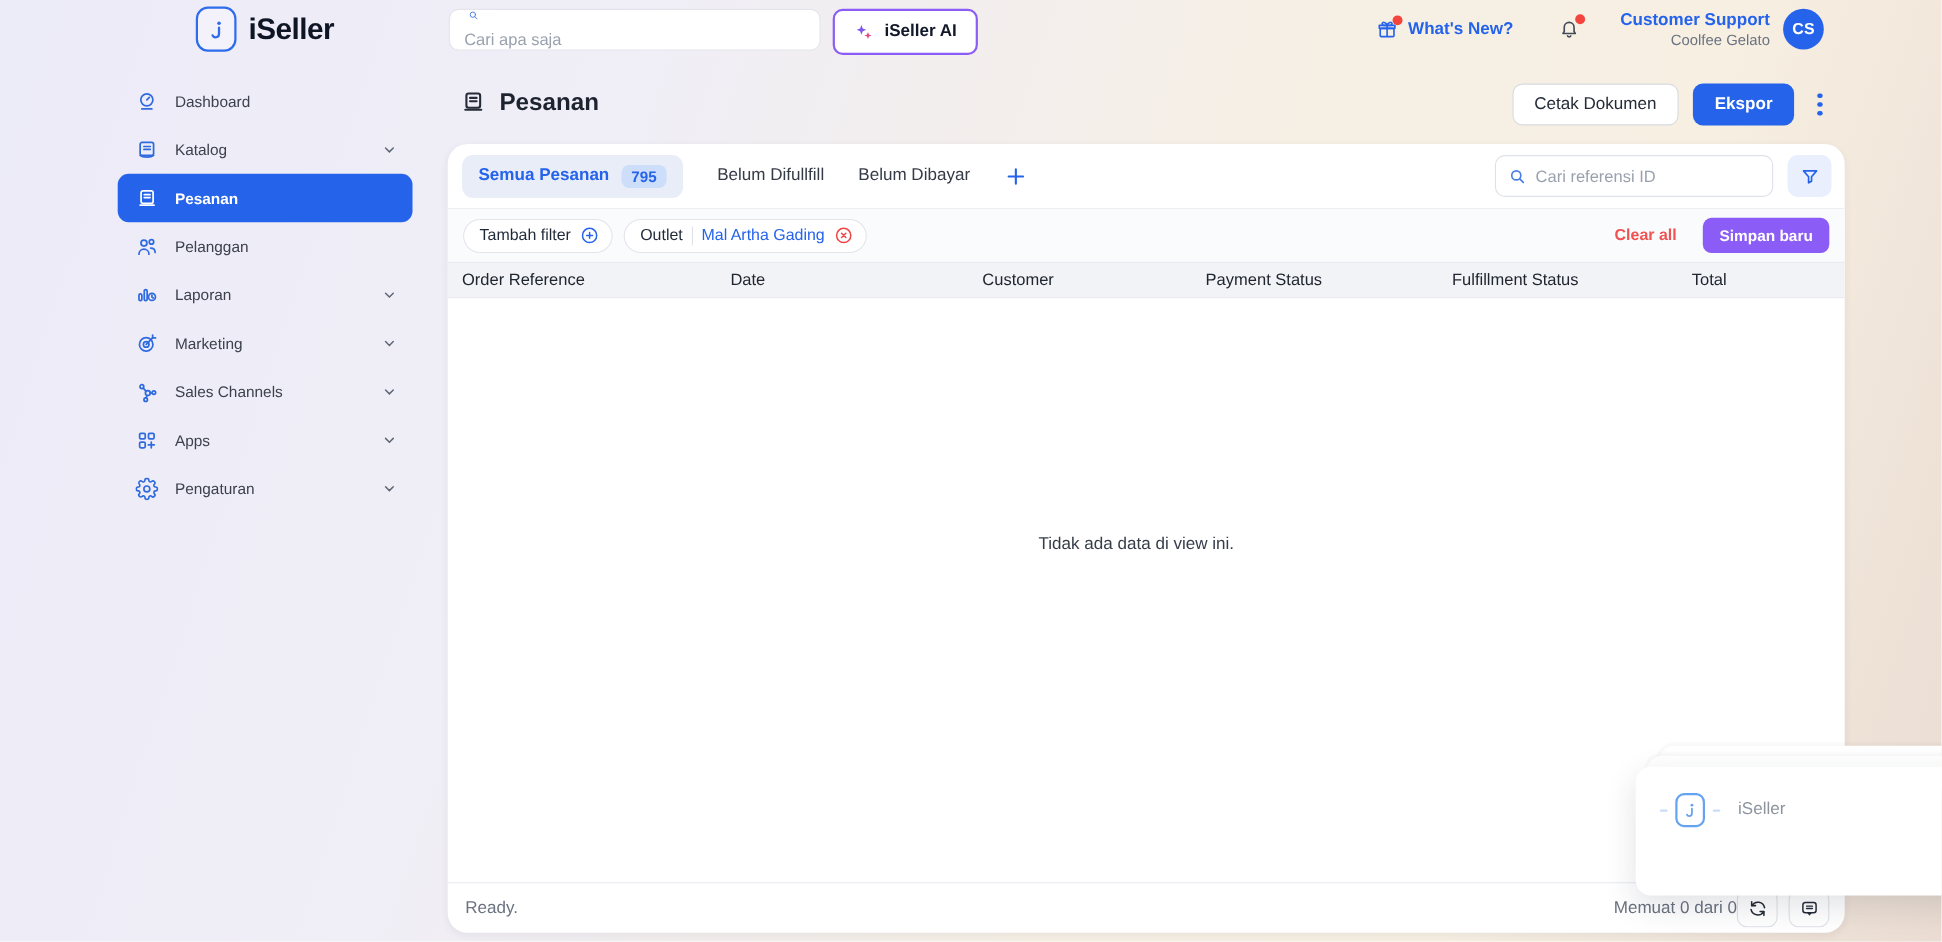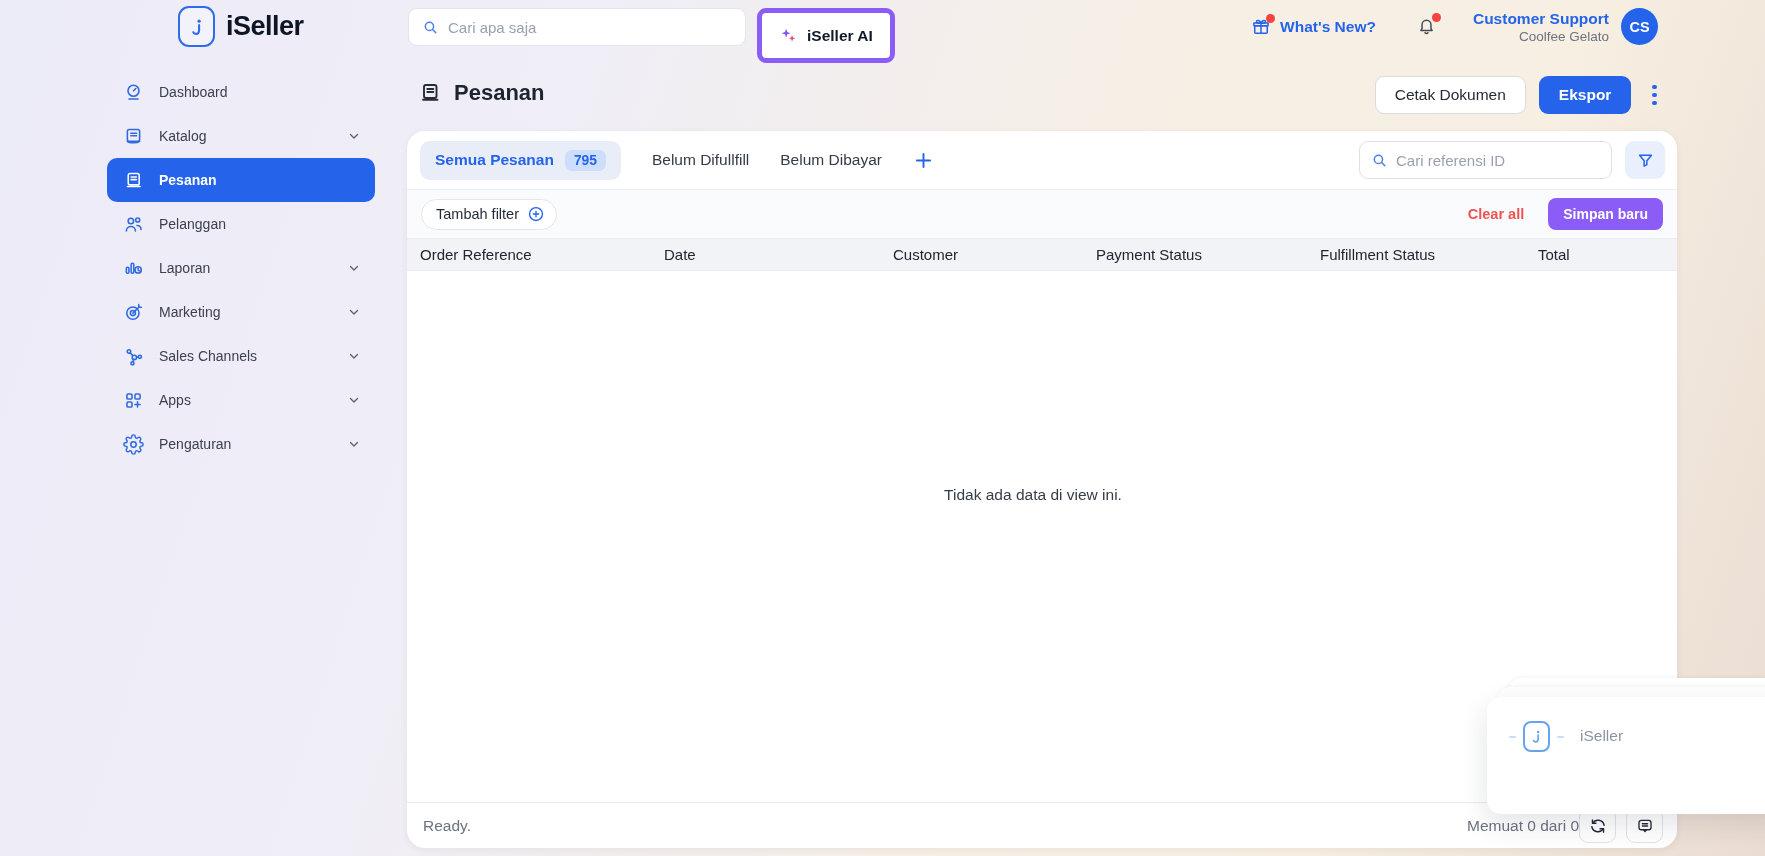--- a/index.html
+++ b/index.html
@@ -9,24 +9,24 @@
     background:linear-gradient(108deg,#ecebf8 0%,#f0eef6 30%,#f6efe4 60%,#f7efe2 78%,#eadcd2 100%);
     position:relative; color:#1f2937;
   }
   svg { display:block; }
 
   
   .header { position:absolute; top:0; left:0; right:0; height:53px; }
   .brand { position:absolute; left:178px; top:6px; display:flex; align-items:center; gap:11px; }
   .logo-box { width:37px; height:41px; border:2.6px solid #2d6ceb; border-radius:11px; display:flex; align-items:center; justify-content:center; color:#2d6ceb; background:rgba(255,255,255,.35); }
   .brand-name { font-size:27px; font-weight:700; color:#0e1524; letter-spacing:-.5px; }
-  .hsearch { position:absolute; left:408px; top:8px; width:338px; height:38px; background:#fff; border:1px solid #e4e5ec; border-radius:9px; display:flex; align-items:center; padding:0 13px; gap:9px; }
+  .hsearch { position:absolute; left:408px; top:8px; width:338px; height:38px; background:#fff; border:1px solid #e4e5ec; border-radius:9px; display:flex; padding:0 13px; gap:9px;flex-direction:column; }
   .hsearch input, .csearch input { border:none; outline:none; flex:1; font-size:15px; font-family:inherit; color:#374151; background:transparent; }
   .hsearch input::placeholder, .csearch input::placeholder { color:#9aa1ae; }
-  .ai-btn { position:absolute; left:757px; top:8px; height:55px; padding:0 17px; background:#fff; border:5px solid #8b5cf6; border-radius:9px; display:flex; align-items:center; gap:9px; font-size:15.5px; font-weight:600; color:#111827; cursor:pointer; }
+  .ai-btn { position:absolute; left:757px; top:8px; height:42px; padding:0 17px; background:#fff; border:2px solid #8b5cf6; border-radius:9px; display:flex; align-items:center; gap:9px; font-size:15.5px; font-weight:600; color:#111827; cursor:pointer; }
   .hright { position:absolute; right:107px; top:0; height:53px; display:flex; align-items:center; }
   .whatsnew { display:flex; align-items:center; gap:9px; color:#2563eb; font-weight:700; font-size:15.5px; cursor:pointer; }
   .icon-dot { position:relative; }
   .red-dot { position:absolute; top:-3px; right:-4px; width:9px; height:9px; background:#f4443e; border-radius:50%; }
   .bell-wrap { margin-left:40px; color:#434b58; cursor:pointer; }
   .account { margin-left:36px; text-align:right; cursor:pointer; }
   .account-name { color:#2563eb; font-weight:700; font-size:15.5px; line-height:1.25; }
   .account-store { color:#6b7280; font-size:13.5px; }
   .avatar { margin-left:12px; width:37px; height:37px; border-radius:50%; background:#2563eb; color:#fff; font-weight:700; font-size:14.5px; display:flex; align-items:center; justify-content:center; cursor:pointer; }
 
@@ -338,20 +338,29 @@
   <div class="hr"></div>
 
   <div class="filter-row">
     <div class="chip">
       <span>Tambah filter</span>
       <svg width="18" height="18" viewBox="0 0 24 24" fill="none" stroke="#2563eb" stroke-width="1.8" stroke-linecap="round">
         <circle cx="12" cy="12" r="8.6"></circle>
           <path d="M12 8.4v7.2M8.4 12h7.2"></path>
       </svg>
     </div>
+    <div class="chip">
+      <span>Outlet</span>
+      <span class="sep"></span>
+      <span class="val">Mal Artha Gading</span>
+      <svg width="18" height="18" viewBox="0 0 24 24" fill="none" stroke="#ef4444" stroke-width="1.8" stroke-linecap="round">
+        <circle cx="12" cy="12" r="8.6"></circle>
+          <path d="M9.4 9.4l5.2 5.2M14.6 9.4l-5.2 5.2"></path>
+      </svg>
+    </div>
     <span class="spacer"></span>
     <span class="clear-all">Clear all</span>
     <button class="btn-save">Simpan baru</button>
   </div>
 
   <div class="thead">
     <span class="th">Order Reference</span>
     <span class="th">Date</span>
     <span class="th">Customer</span>
     <span class="th">Payment Status</span>

